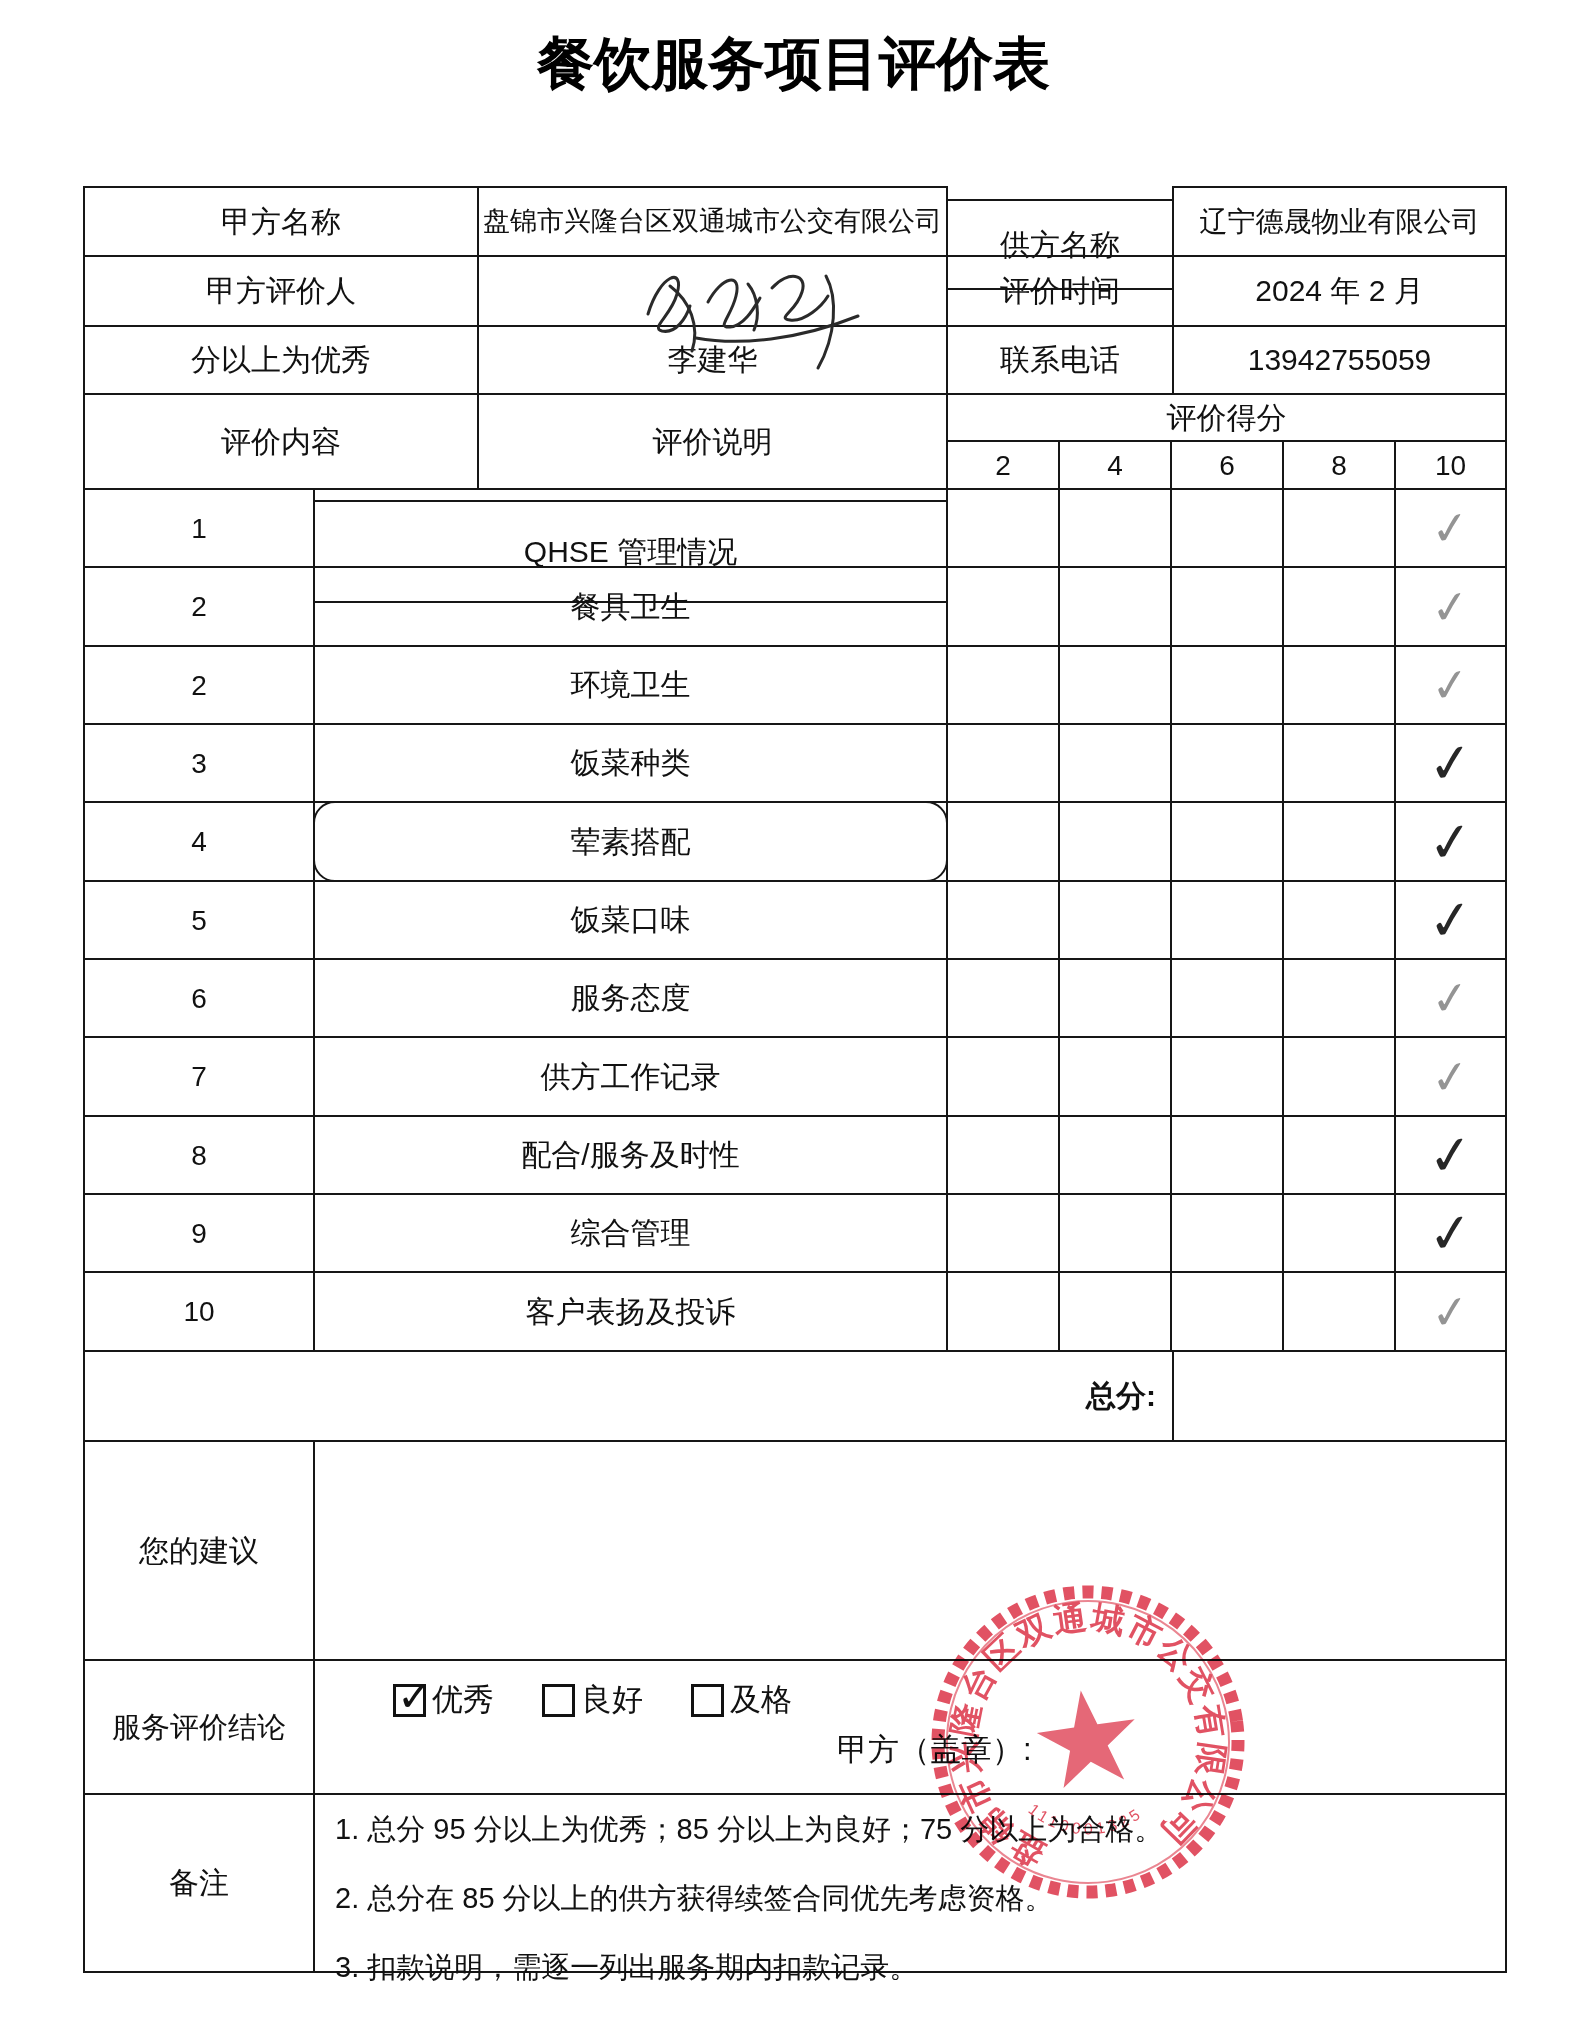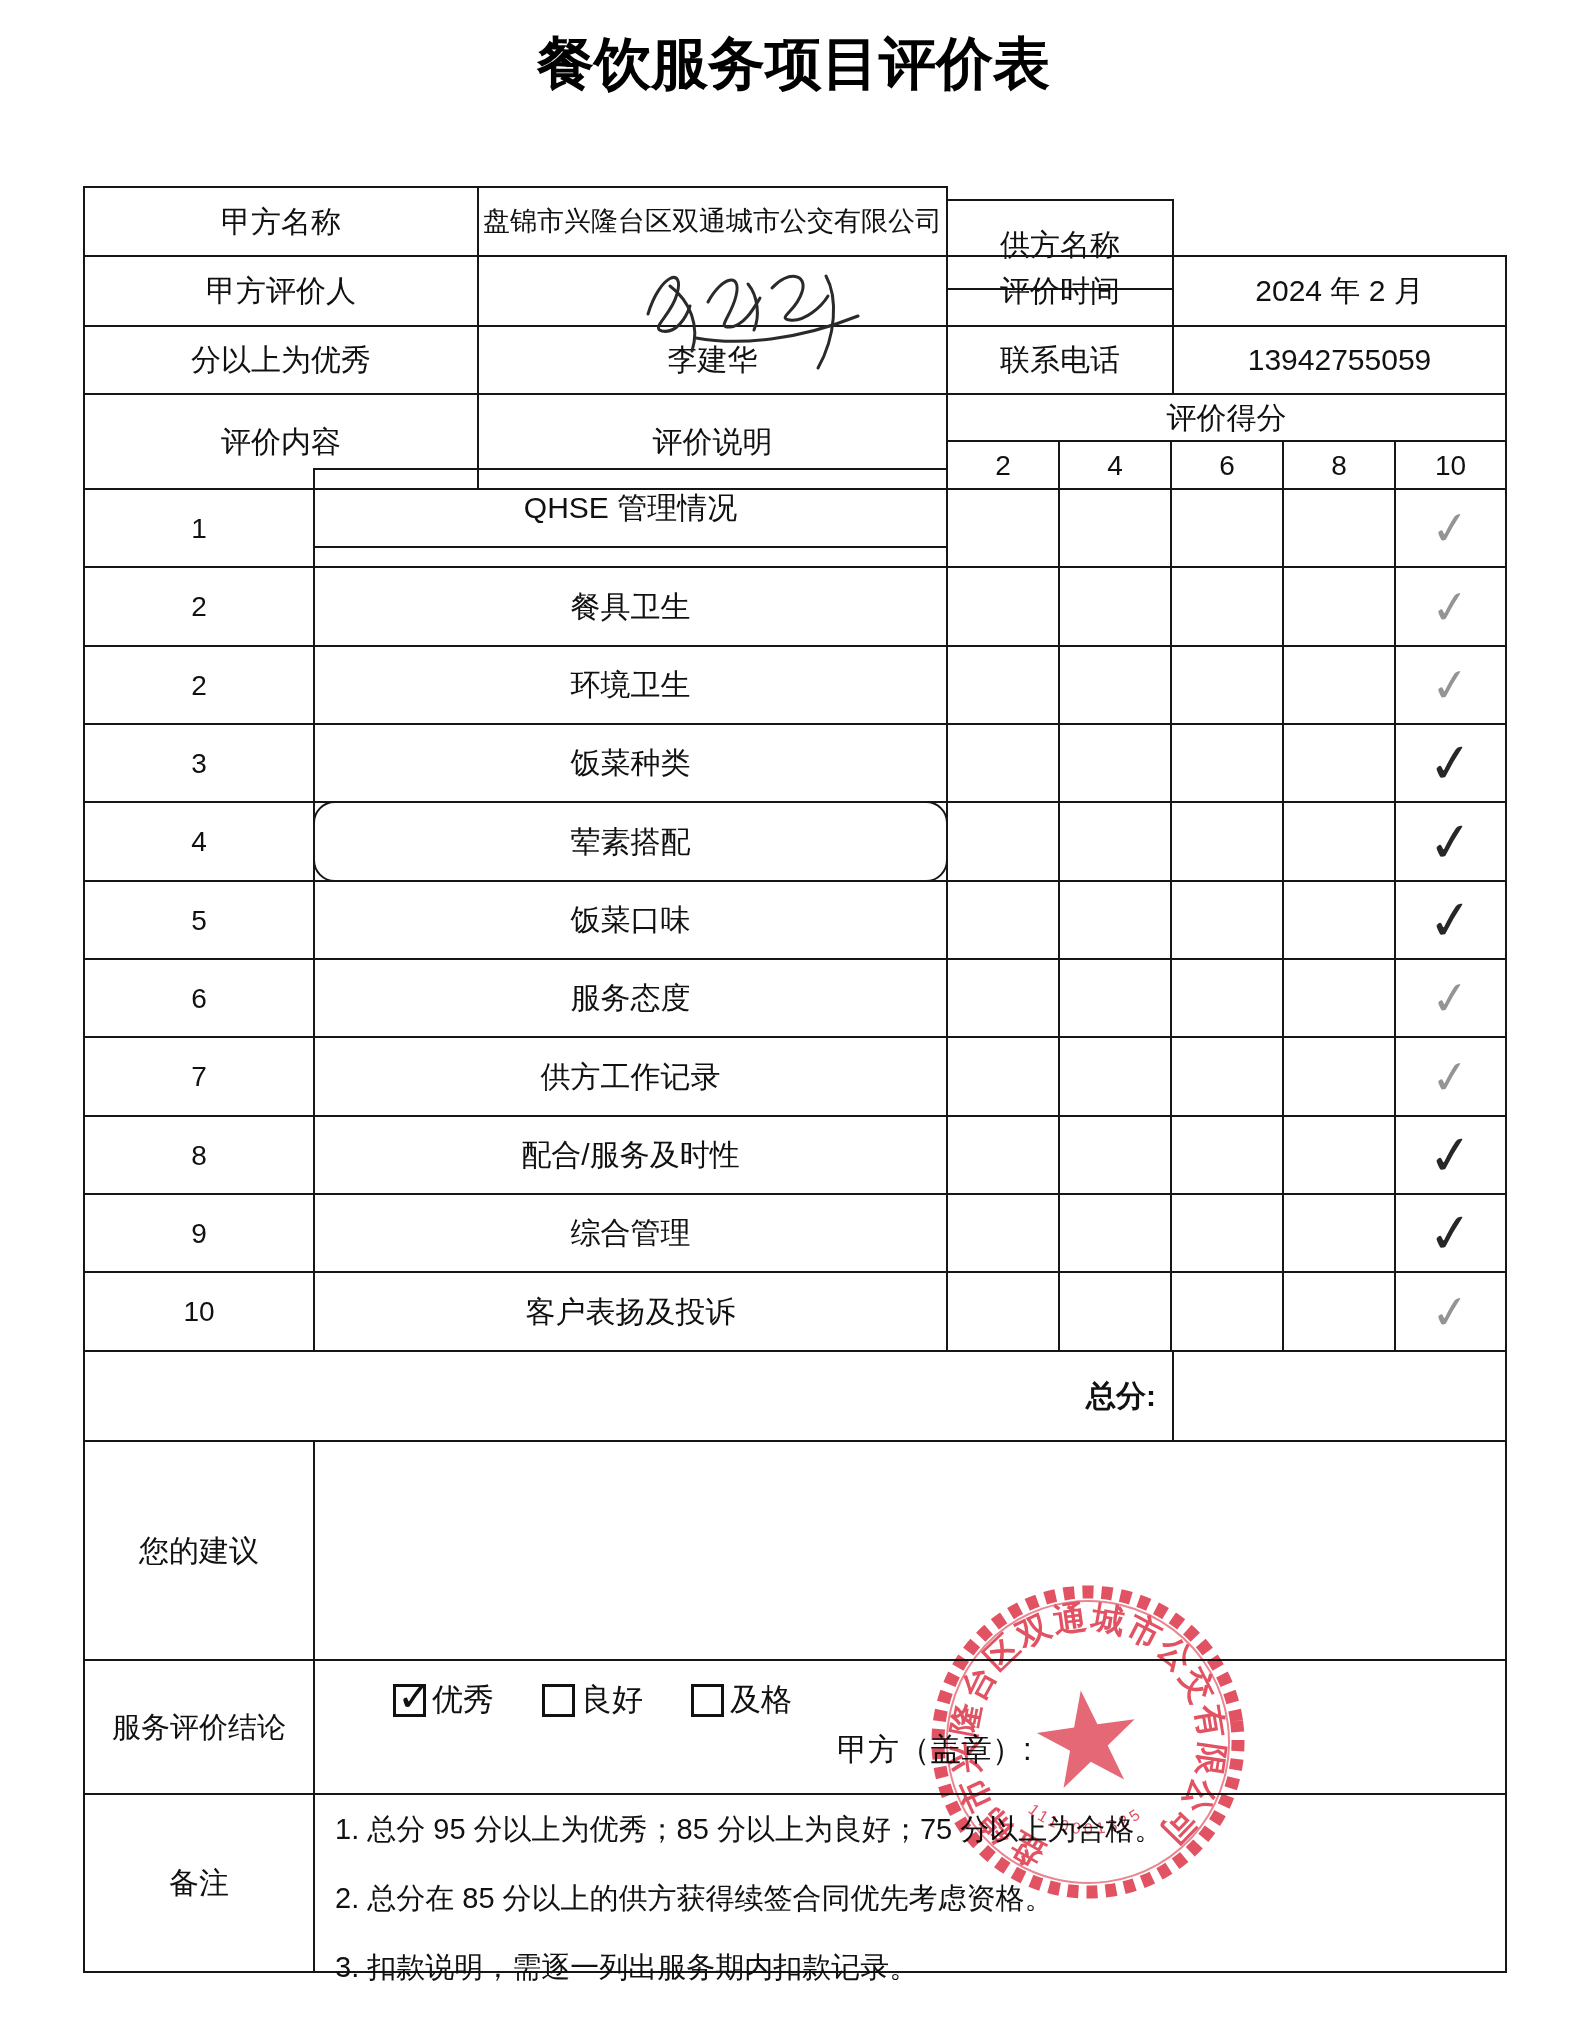--- a/index.html
+++ b/index.html
@@ -32,20 +32,21 @@
 </head>
 <body>
 
 <div class="page">
 
   <h1 class="title">餐饮服务项目评价表</h1>
 
   <div class="cell" style="left:83px;top:186px;width:396px;height:71px">甲方名称</div>
   <div class="cell" style="left:477px;top:186px;width:471px;height:71px;font-size:27px">盘锦市兴隆台区双通城市公交有限公司</div>
   <div class="cell" style="left:946px;top:199px;width:228px;height:91px">供方名称</div>
+  <div class="cell" style="left:1172px;top:186px;width:335px;height:71px;font-size:28px">辽宁德晟物业有限公司</div>
 
   <div class="cell" style="left:83px;top:255px;width:396px;height:72px">甲方评价人</div>
   <div class="cell" style="left:477px;top:255px;width:471px;height:72px"></div>
   <div class="cell" style="left:946px;top:255px;width:228px;height:72px">评价时间</div>
   <div class="cell" style="left:1172px;top:255px;width:335px;height:72px">2024 年 2 月</div>
 
   <div class="cell" style="left:83px;top:325px;width:396px;height:70px">分以上为优秀</div>
   <div class="cell" style="left:477px;top:325px;width:471px;height:70px">李建华</div>
   <div class="cell" style="left:946px;top:325px;width:228px;height:70px">联系电话</div>
   <div class="cell" style="left:1172px;top:325px;width:335px;height:70px">13942755059</div>
@@ -55,21 +56,21 @@
   <div class="cell" style="left:946px;top:393px;width:561px;height:49px">评价得分</div>
 
   <div class="cell num" style="left:946px;top:440px;width:114px;height:50px">2</div>
   <div class="cell num" style="left:1058px;top:440px;width:114px;height:50px">4</div>
   <div class="cell num" style="left:1170px;top:440px;width:114px;height:50px">6</div>
   <div class="cell num" style="left:1282px;top:440px;width:114px;height:50px">8</div>
   <div class="cell num" style="left:1394px;top:440px;width:113px;height:50px">10</div>
 
   <div id="items-layer">
       <div class="cell num" style="left: 83px; top: 488px; width: 232px; height: 80px;">1</div>
-      <div class="cell" style="left: 313px; top: 468px; width: 635px; height: 80px; text-align: right;">QHSE 管理情况</div>
+      <div class="cell" style="left: 313px; top: 500px; width: 635px; height: 103px; text-align: right;">QHSE 管理情况</div>
       <div class="cell" style="left: 946px; top: 488px; width: 114px; height: 80px;"></div>
       <div class="cell" style="left: 1058px; top: 488px; width: 114px; height: 80px;"></div>
       <div class="cell" style="left: 1170px; top: 488px; width: 114px; height: 80px;"></div>
       <div class="cell" style="left: 1282px; top: 488px; width: 114px; height: 80px;"></div>
       <div class="cell" style="left: 1394px; top: 488px; width: 113px; height: 80px;">
         <span class="check light">✓</span>
       </div>
       <div class="cell num" style="left: 83px; top: 566px; width: 232px; height: 81px;">2</div>
       <div class="cell" style="left: 313px; top: 566px; width: 635px; height: 81px;">餐具卫生</div>
       <div class="cell" style="left: 946px; top: 566px; width: 114px; height: 81px;"></div>

